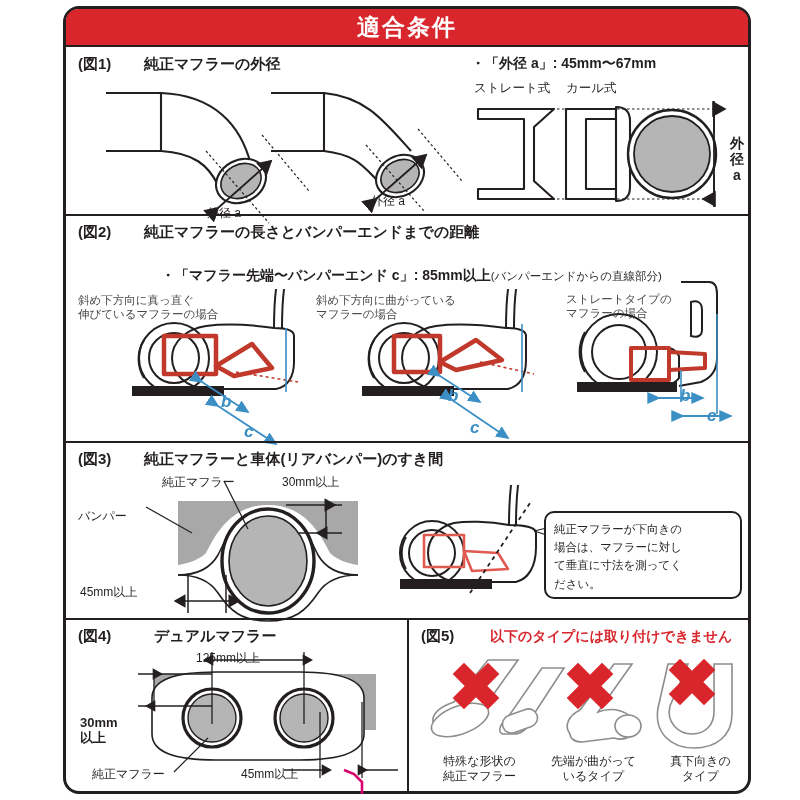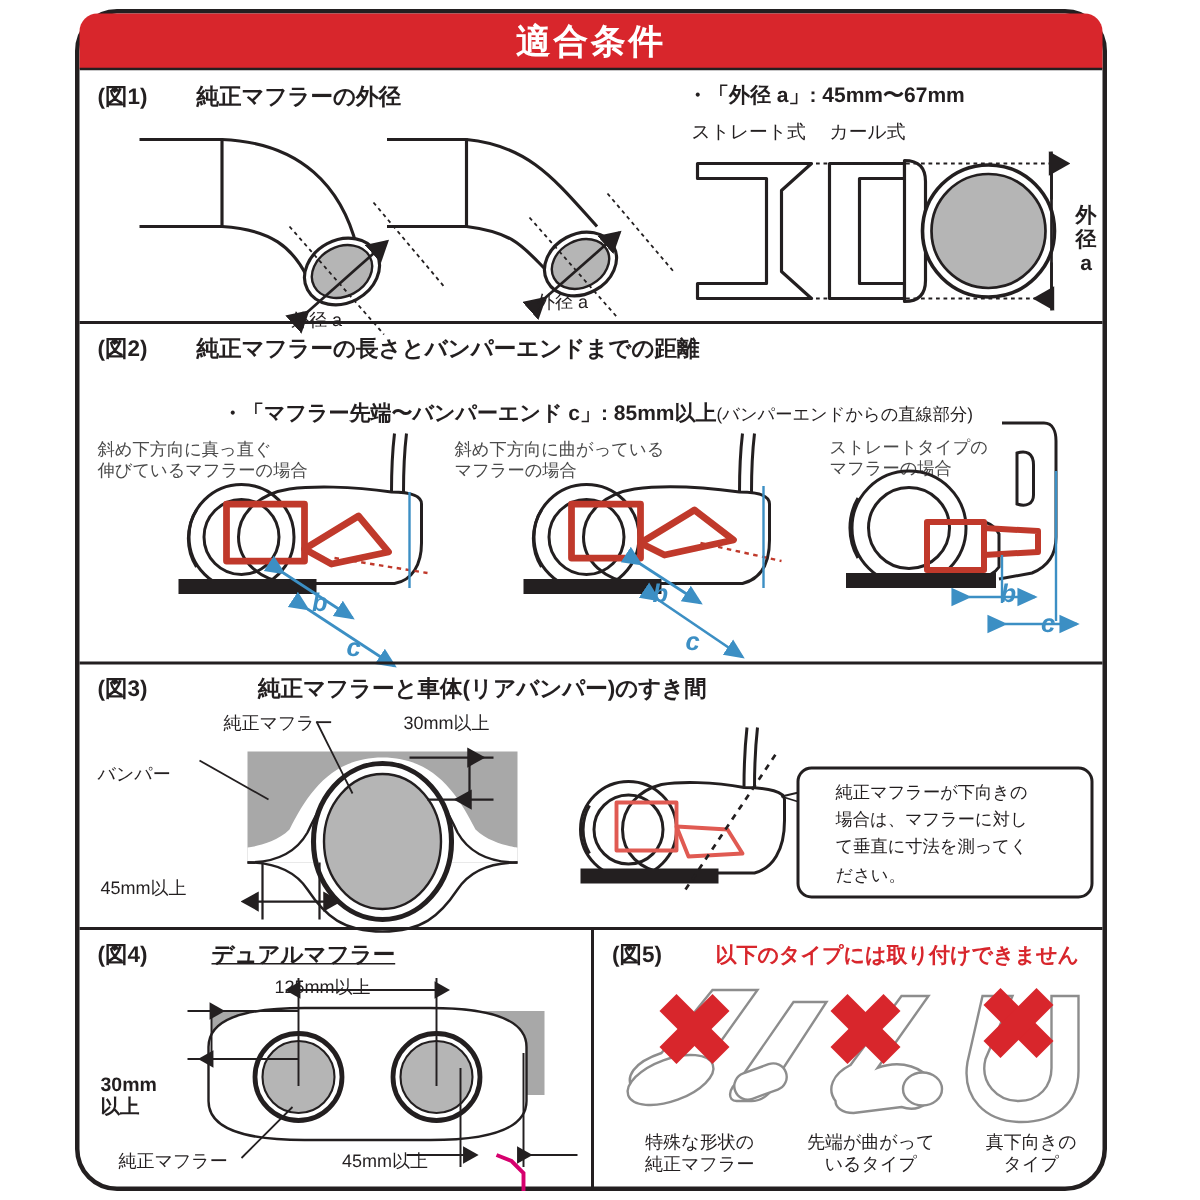--- a/index.html
+++ b/index.html
@@ -1,21 +1,21 @@
 <!DOCTYPE html>
 <html><head>
 <meta charset="utf-8">
 <style>
   html,body{margin:0;padding:0;background:#ffffff;}
   body{width:800px;height:800px;overflow:hidden;
        font-family:"Liberation Sans","DejaVu Sans",sans-serif;}
   #root{position:relative;width:800px;height:800px;background:#fff;}
 
-  .frame{position:absolute;left:50px;top:6px;width:688px;height:788px;
-         border:3px solid #231f20;border-radius:28px;background:#fff;
+  .frame{position:absolute;left:63px;top:6px;width:688px;height:788px;
+         border:3px solid #231f20;border-radius:16px;background:#fff;
          box-sizing:border-box;overflow:visible;}
 
   .hdr{position:absolute;left:0;top:0;width:100%;height:36px;
        background:#d8262c;border-radius:12px 12px 0 0;
        border-bottom:2px solid #231f20;
        display:flex;align-items:center;justify-content:center;}
   .hdr-t{color:#fff;font-size:23px;font-weight:bold;letter-spacing:2px;
          line-height:1;}
 
   .sec{position:absolute;left:0;width:100%;box-sizing:border-box;}
@@ -219,21 +219,21 @@
           <line x1="112" y1="142" x2="160" y2="142" marker-start="url(#bl1)" marker-end="url(#bl1)"></line>
         </g>
       </svg>
       <span class="abs bclbl" style="left:614px;top:172px;">b</span>
       <span class="abs bclbl" style="left:641px;top:192px;">c</span>
     </div>
 
     <div class="sec-div" style="top:432px;"></div>
     <div class="sec" style="top:432px;height:177px;">
       <span class="abs fignum" style="left:12px;top:9px;">(図3)</span>
-      <span class="abs figttl" style="left:78px;top:9px;margin-left:41px;">純正マフラーと車体(リアバンパー)のすき間</span>
+      <span class="abs figttl" style="left:78px;top:9px;">純正マフラーと車体(リアバンパー)のすき間</span>
 
       <span class="abs lead" style="left:96px;top:33px;">純正マフラー</span>
       <span class="abs lead" style="left:200px;top:33px;margin-left:16px;">30mm以上</span>
       <span class="abs lead" style="left:12px;top:67px;">バンパー</span>
       <span class="abs lead" style="left:14px;top:143px;">45mm以上</span>
 
       <svg class="abs" style="left:60px;top:48px;" width="260" height="125" viewBox="0 0 260 125">
         <rect x="52" y="12" width="180" height="74" fill="#a8a8a8"></rect>
         <path d="M52 86 L52 76 C52 76 70 74 80 64 C92 40 108 16 142 16 C176 16 192 40 204 64 C214 74 232 76 232 76 L232 86 Z" fill="#fff"></path>
         <path d="M52 86 C70 86 84 80 92 66 C104 40 116 22 142 22 C168 22 180 40 192 66 C200 80 214 86 232 86" fill="none" stroke="#231f20" stroke-width="1.6"></path>
@@ -289,34 +289,34 @@
         </g>
         <line x1="74" y1="112" x2="134" y2="22" stroke="#231f20" stroke-width="1.8" stroke-dasharray="4,4"></line>
         <g stroke="#231f20" stroke-width="1.2" fill="none">
           <path d="M138 50 L172 42"></path>
           <path d="M138 50 L170 60"></path>
         </g>
       </svg>
 
       <div class="abs" style="left:478px;top:70px;width:198px;height:88px;
            background:#fff;border:2px solid #231f20;border-radius:10px;
-           box-sizing:border-box;padding:6px 24px;">
+           box-sizing:border-box;padding:6px 8px;">
         <span class="bub">純正マフラーが下向きの
 場合は、マフラーに対し
 て垂直に寸法を測ってく
 ださい。</span>
       </div>
     </div>
 
     <div class="sec-div" style="top:609px;"></div>
     <div class="sec" style="top:609px;height:176px;">
       <div class="abs" style="left:341px;top:0;width:0;height:176px;border-left:2px solid #231f20;"></div>
 
       <span class="abs fignum" style="left:12px;top:9px;">(図4)</span>
-      <span class="abs figttl" style="left:88px;top:9px;text-decoration:underline;">デュアルマフラー</span>
+      <span class="abs figttl" style="left:88px;top:9px;">デュアルマフラー</span>
       <span class="abs lead" style="left:130px;top:32px;">125mm以上</span>
       <span class="abs dimlbl" style="left:14px;top:98px;font-size:13px;">30mm
 以上</span>
       <span class="abs lead" style="left:26px;top:148px;">純正マフラー</span>
       <span class="abs lead" style="left:175px;top:148px;">45mm以上</span>
 
       <svg class="abs" style="left:50px;top:48px;" width="285" height="128" viewBox="0 0 285 128">
         <rect x="38" y="8" width="222" height="56" fill="#a8a8a8"></rect>
         <path d="M36 32 C36 14 58 6 100 6 L184 6 C226 6 248 14 248 32 L248 68 C248 86 226 94 184 94 L100 94 C58 94 36 86 36 68 Z" fill="#fff" stroke="#231f20" stroke-width="1.6"></path>
         <circle cx="96" cy="52" r="29" fill="#fff" stroke="#231f20" stroke-width="3.2"></circle>

